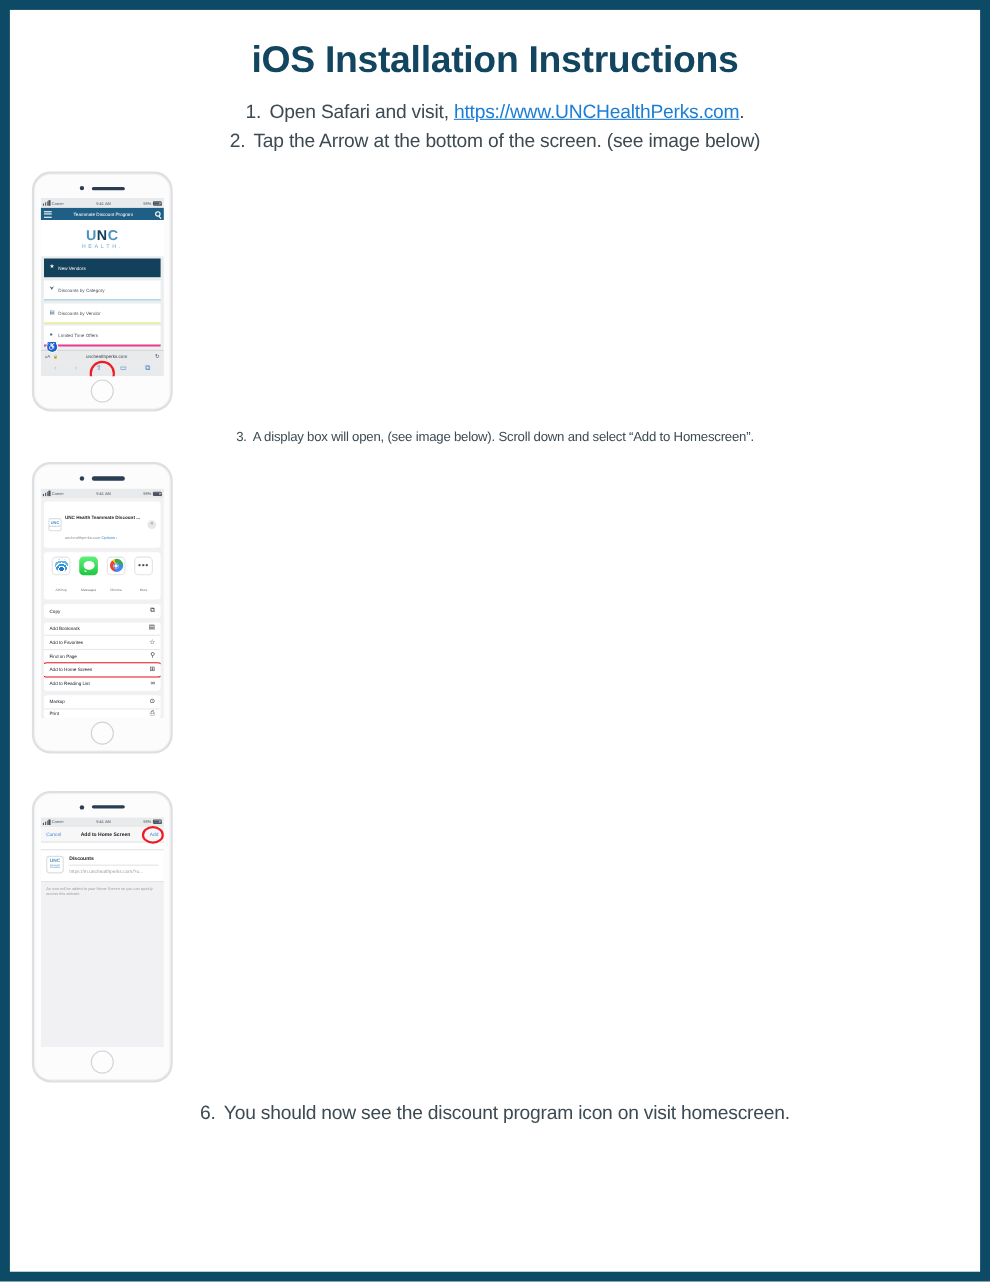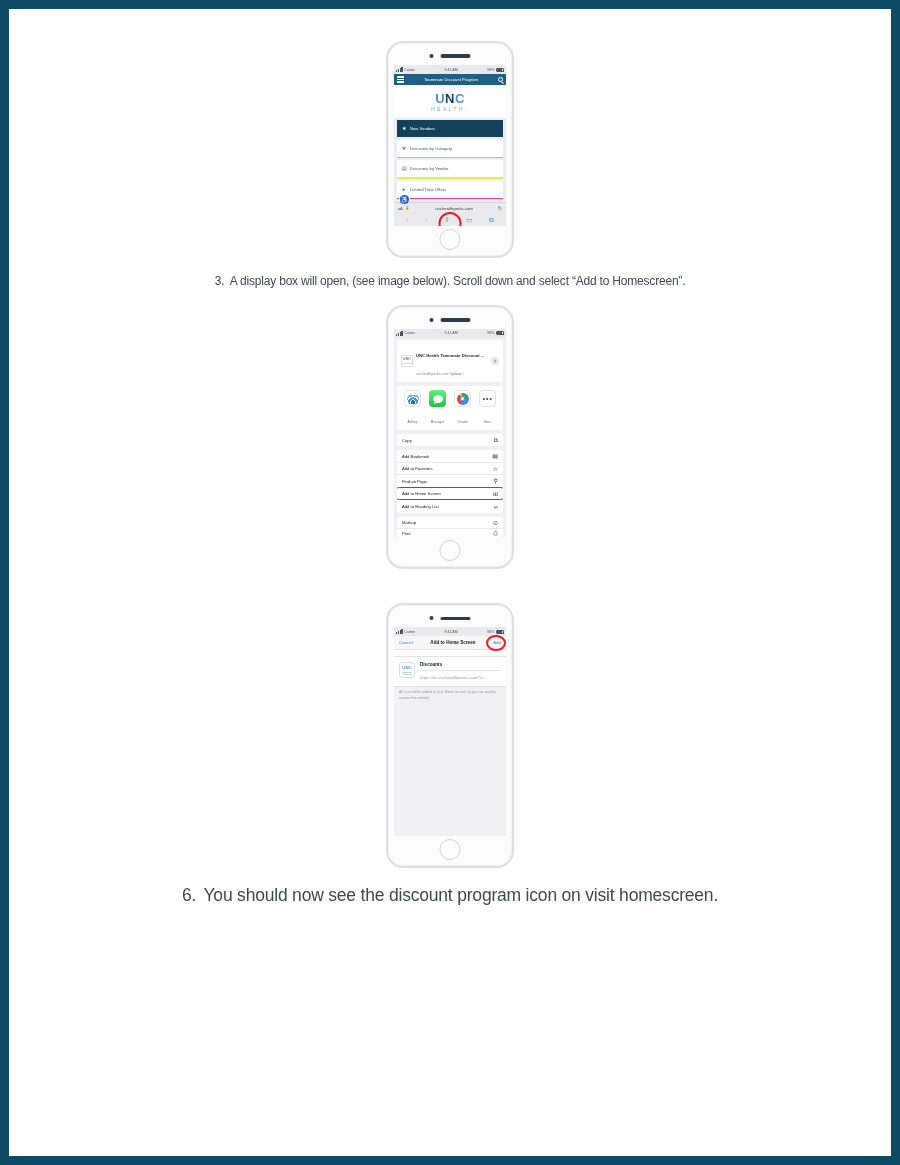--- a/index.html
+++ b/index.html
@@ -40,21 +40,21 @@
     color: #3d4a52;
     line-height: 1.55;
     letter-spacing: -0.2px;
     white-space: nowrap;
   }
   .step-num { display: inline-block; margin-right: 3px; }
   .link { color: #1b7ed6; }
   .step-wide { font-size: 12px; }
 
   
-  .phone-wrap { display: flex; justify-content: center; }
+  .phone-wrap { display: flex; justify-content: flex-start; }
   .phone {
     position: relative;
     width: 128px;
     background: #fcfcfc;
     border: 2px solid #dedfe1;
     border-radius: 17px;
     padding: 22px 6px 30px 6px;
     box-shadow: 0 0 0 1px #f2f2f3 inset;
   }
   .phone-speaker {
@@ -308,21 +308,32 @@
   }
 
   .spacer-sm { height: 14px; }
   .spacer-md { height: 20px; }
 </style>
 </head>
 <body>
 
 <div class="page-inner">
 
-
+  <div class="page-title">iOS Installation Instructions</div>
+
+  <div class="steps">
+    <div class="step-line">
+      <span class="step-num">1.</span>
+      <span>Open Safari and visit, </span><a class="link" href="#">https://www.UNCHealthPerks.com</a><span>.</span>
+    </div>
+    <div class="step-line">
+      <span class="step-num">2.</span>
+      <span>Tap the Arrow at the bottom of the screen. (see image below)</span>
+    </div>
+  </div>
 
   <div class="spacer-sm"></div>
 
   <div class="phone-wrap">
     <div class="phone">
       <div class="phone-speaker">
         <span class="cam-dot"></span>
         <span class="speaker-slot"></span>
       </div>
 

